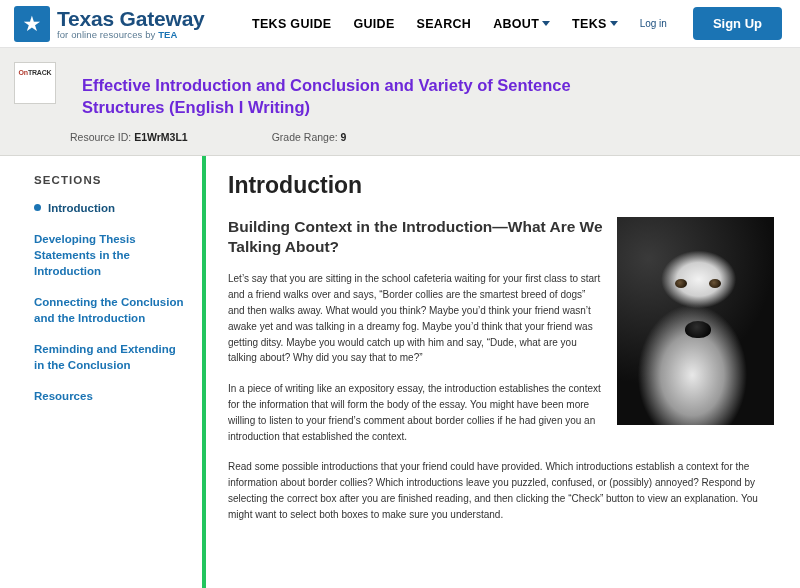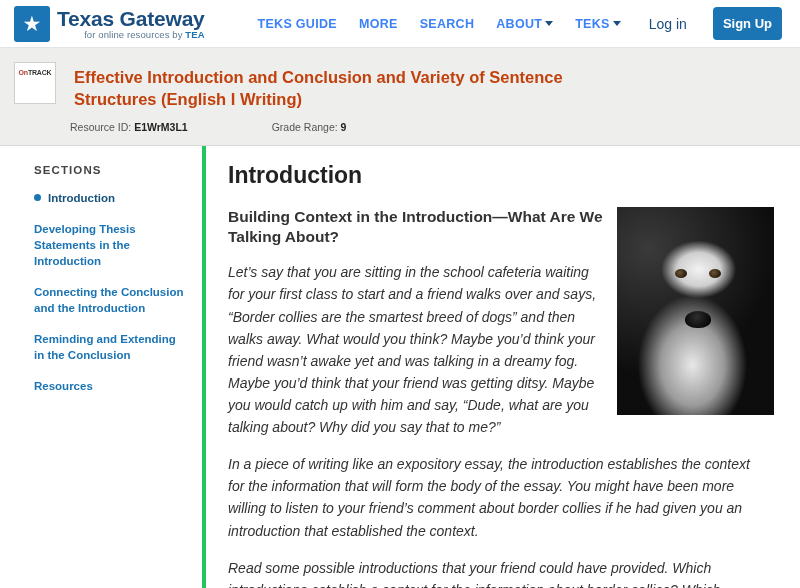--- a/index.html
+++ b/index.html
@@ -29,21 +29,21 @@
     width: 36px; height: 36px;
     background: #1b74b4;
     border-radius: 3px;
     display: flex; align-items: center; justify-content: center;
   }
   .logo-star {
     color: #ffffff;
     font-size: 21px;
     line-height: 1;
   }
-  .logo-text { line-height: 1; text-align: right; }
+  .logo-text { line-height: 1; }
   .logo-title {
     font-size: 21px;
     font-weight: bold;
     color: #1b4e7e;
     letter-spacing: -0.2px;
     display: block;
   }
   .logo-sub {
     font-size: 9.5px;
     color: #5a7a92;
@@ -54,49 +54,48 @@
   .logo-sub .tea { color: #1b74b4; font-weight: bold; }
 
   .nav {
     margin-left: auto;
     display: flex;
     align-items: center;
     gap: 22px;
   }
   .nav-item {
     font-size: 12.5px;
-    color: #3b82f6;
+    color: #000000;
     font-weight: bold;
     letter-spacing: 0.3px;
     cursor: pointer;
     white-space: nowrap;
   }
   .caret {
     display: inline-block;
     margin-left: 3px;
     border-left: 4px solid transparent;
     border-right: 4px solid transparent;
     border-top: 5px solid #1b4e7e;
     vertical-align: 2px;
   }
   .nav-login {
-    font-size: 14px;
+    font-size: 10px;
     color: #1b4e7e;
     font-weight: normal;
-    margin-left: 6px;
     cursor: pointer;
   }
   .signup-btn {
     background: #1b74b4;
     color: #ffffff;
     font-size: 13px;
     font-weight: bold;
     border: none;
     border-radius: 4px;
-    padding: 9px 10px;
+    padding: 9px 20px;
     cursor: pointer;
     margin-left: 4px;
     font-family: "Liberation Sans", sans-serif;
   }
 
   
   .titlebar {
     background: #eeeeec;
     border-bottom: 1px solid #d8d8d4;
     padding: 14px 20px 12px 14px;
@@ -114,24 +113,24 @@
     flex: 0 0 auto;
   }
   .ontrack-badge .txt {
     font-size: 7px;
     color: #333;
     font-weight: bold;
     letter-spacing: -0.2px;
   }
   .ontrack-badge .txt .on { color: #b03a2e; }
   .title-main h1 {
-    margin: 4px;
+    margin: 12px;
     font-size: 16.5px;
     font-weight: bold;
-    color: #c2410c;
+    color: #6d28d9;
     line-height: 1.35;
     max-width: 540px;
   }
   .meta-row {
     margin-top: 10px;
     display: flex;
     gap: 84px;
     font-size: 10.5px;
     color: #555555;
   }
@@ -223,24 +222,23 @@
   .dog-photo .snout {
     position: absolute;
     left: 68px; top: 104px;
     width: 26px; height: 17px;
     border-radius: 50% 50% 45% 45%;
     background: radial-gradient(circle at 45% 35%, #2e2e2e 0%, #070707 75%);
   }
 
   .main p {
     margin: 0 4px 15px 0;
-    font-size: 14px;
+    font-size: 10px;
     color: #333333;
     line-height: 1.58;
-    font-style: italic;
   }
 </style>
 </head>
 <body>
 
 <div class="header">
   <div class="logo-block">
     <div class="logo-mark">
       <span class="logo-star">★</span>
     </div>
@@ -249,21 +247,21 @@
       <span class="logo-sub">
         <span>for online resources</span>
         <span>by</span>
         <span class="tea">TEA</span>
       </span>
     </div>
   </div>
 
   <div class="nav">
     <span class="nav-item">TEKS GUIDE</span>
-    <span class="nav-item">MORE</span>
+    <span class="nav-item">GUIDE</span>
     <span class="nav-item">SEARCH</span>
     <span class="nav-item"><span>ABOUT</span><i class="caret"></i></span>
     <span class="nav-item"><span>TEKS</span><i class="caret"></i></span>
     <span class="nav-login">Log in</span>
     <button class="signup-btn">Sign Up</button>
   </div>
 </div>
 
 <div class="titlebar">
   <div class="ontrack-badge">

